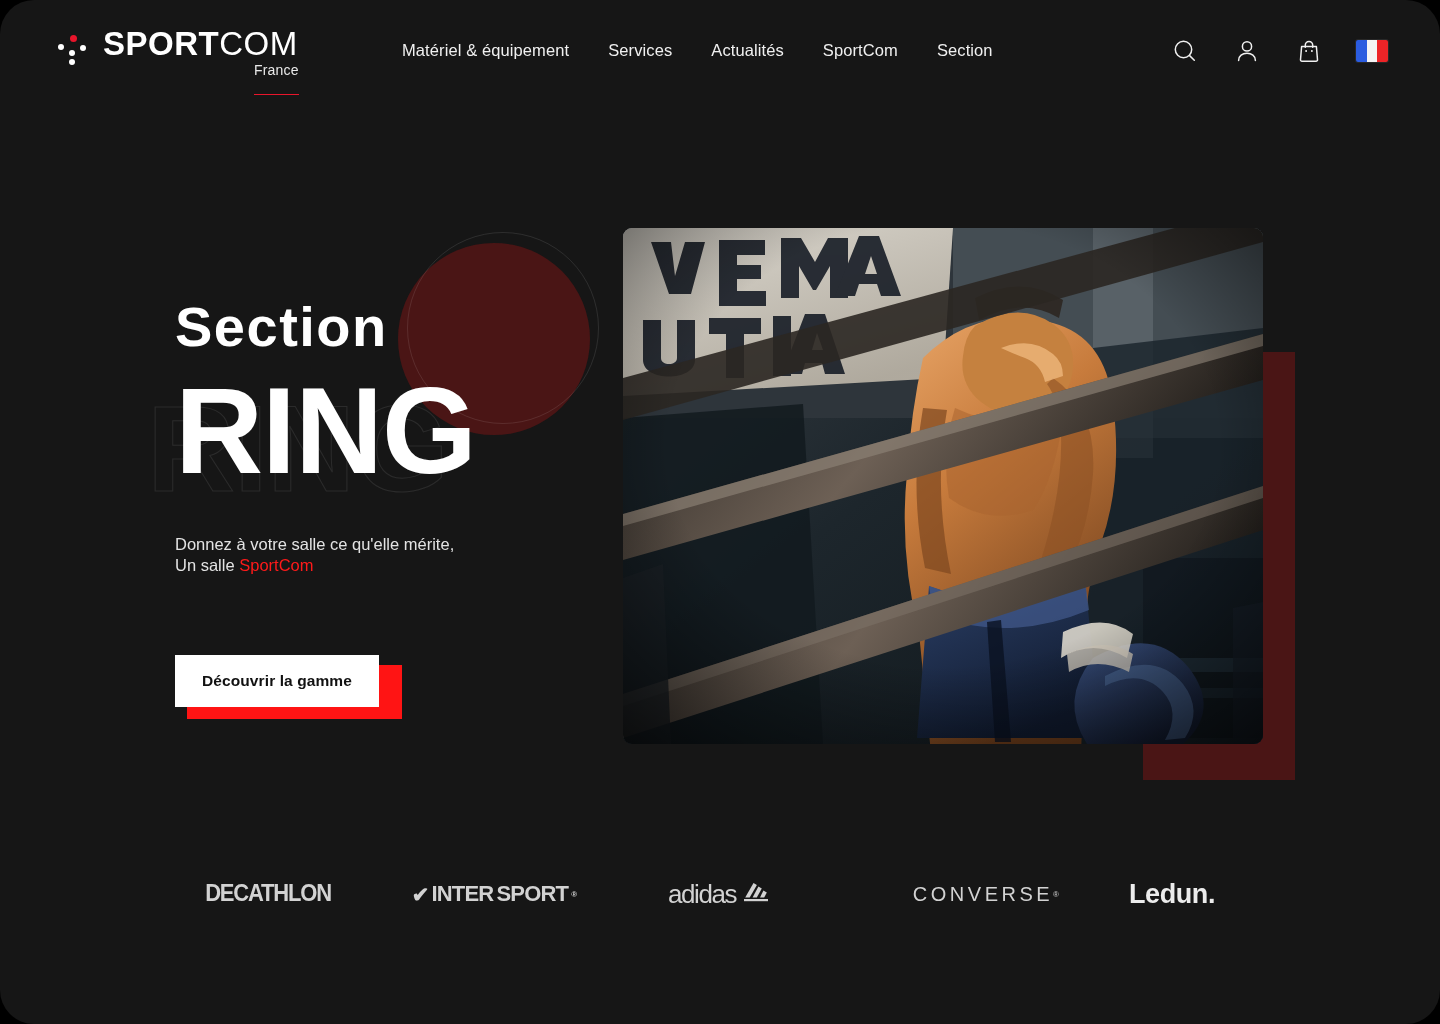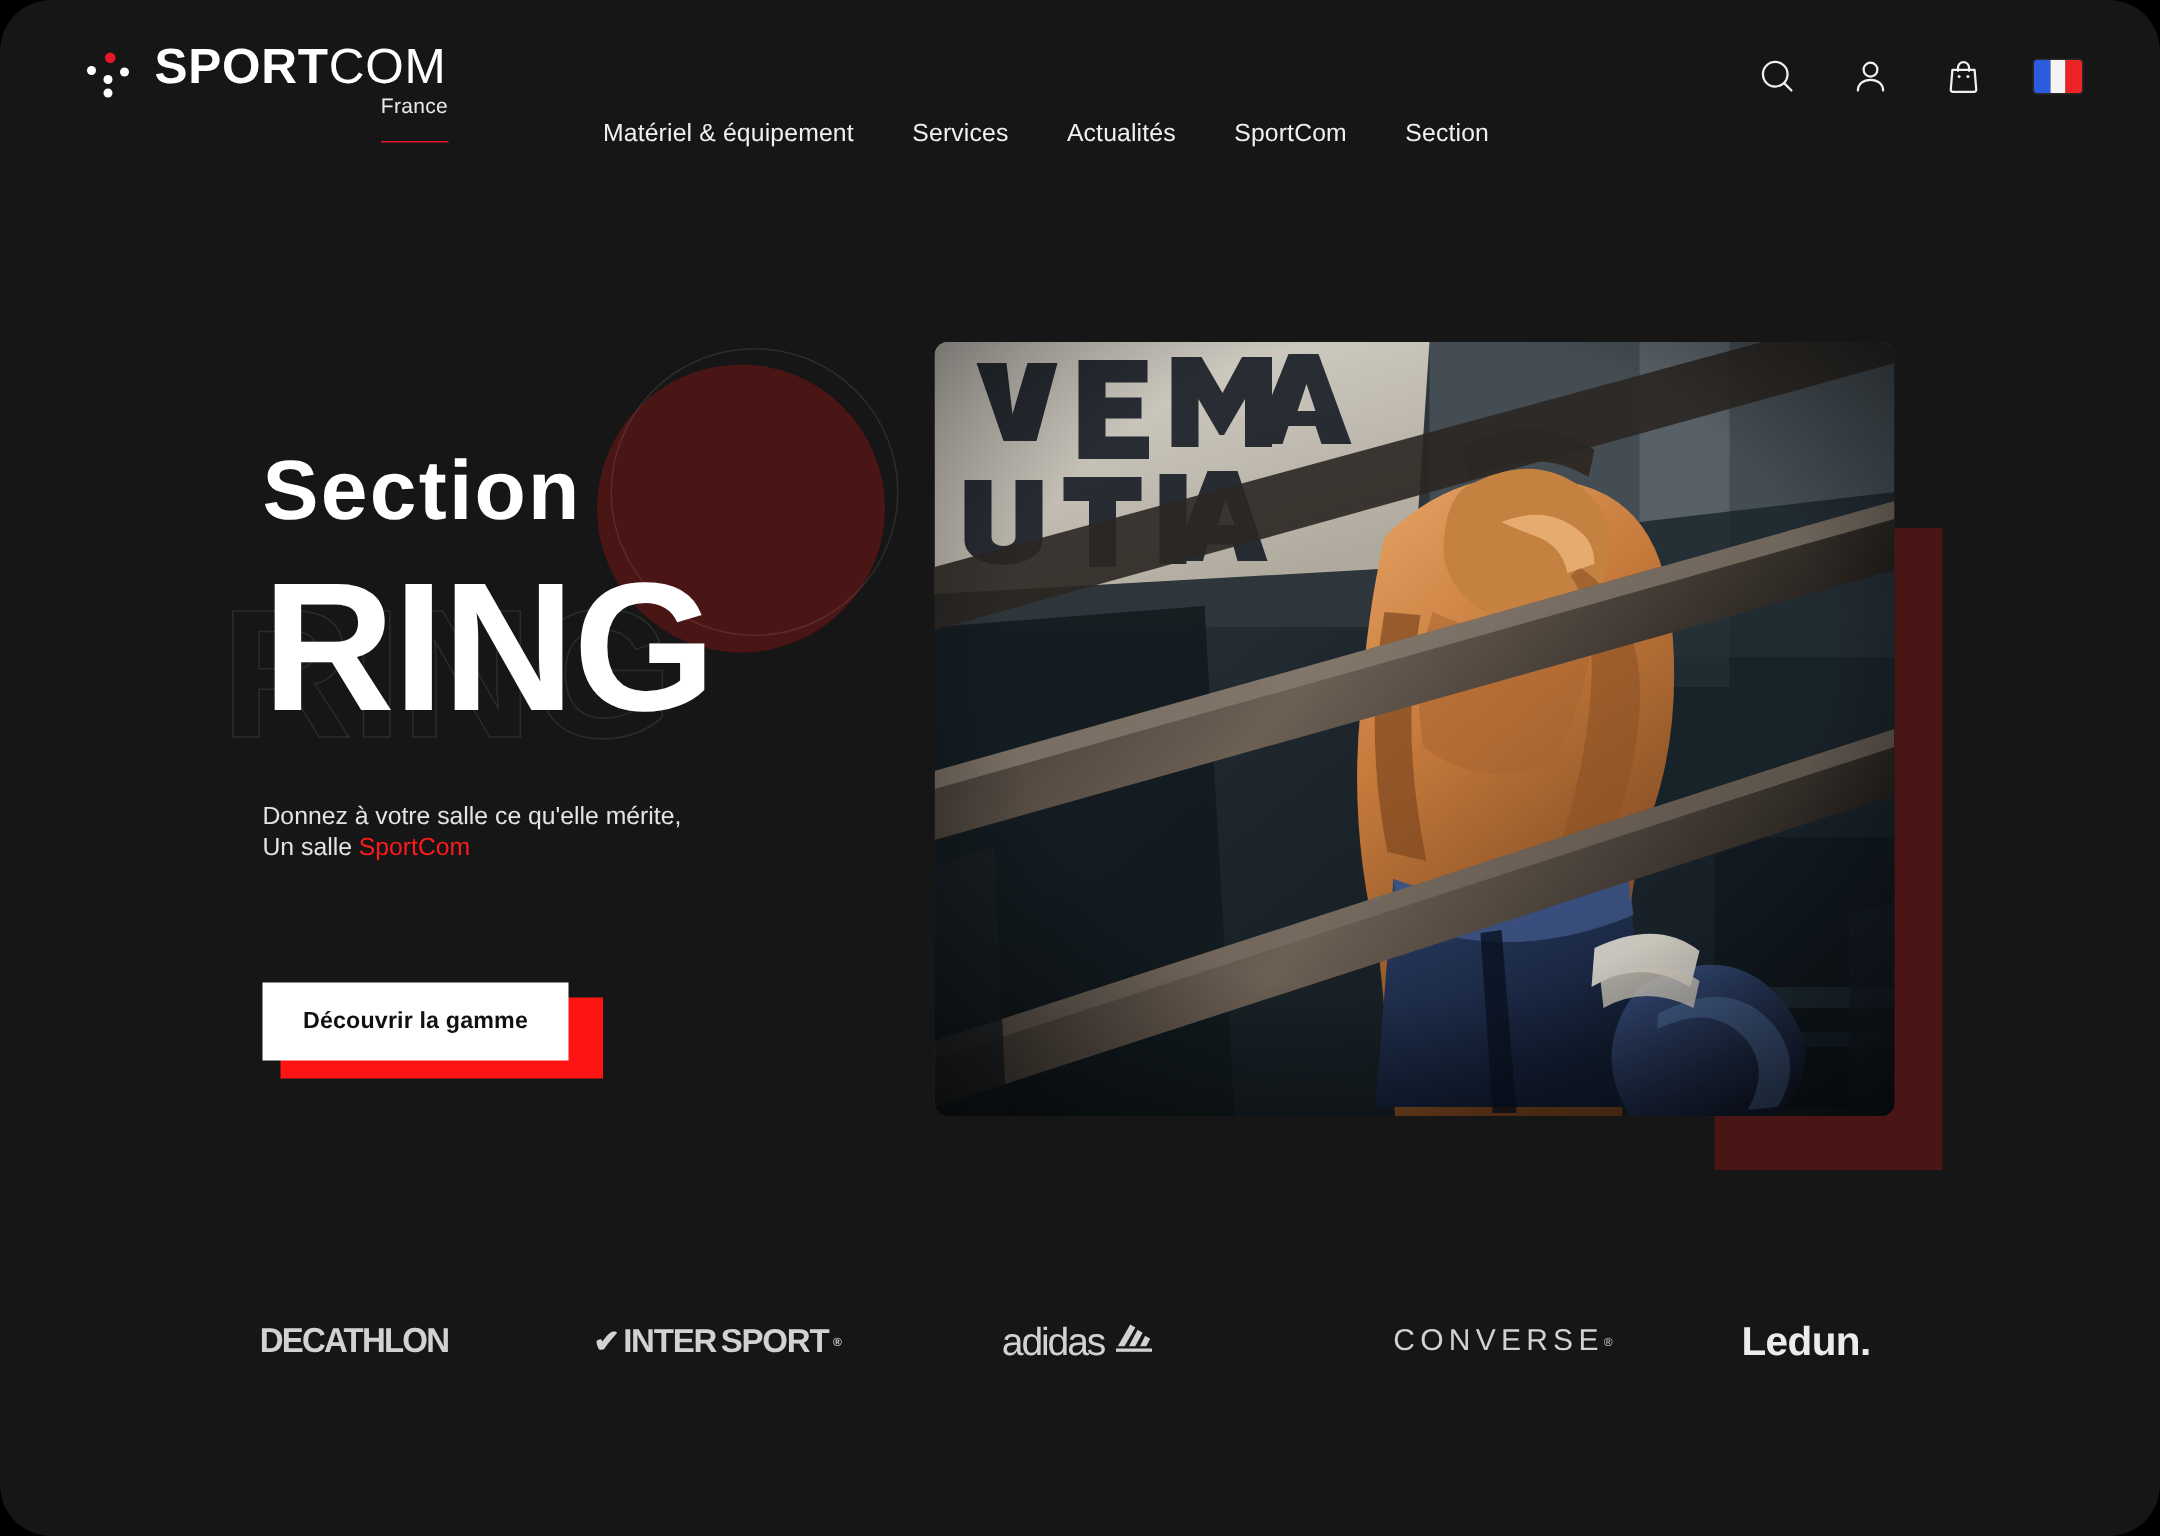--- a/index.html
+++ b/index.html
@@ -48,21 +48,21 @@
     padding-bottom:16px;
     text-align:right;
   }
 
   .nav {
     position:absolute; left:402px; top:41px;
     display:flex; align-items:center; gap:39px;
   }
   .nav a {
     color:#f0f0f0; font-size:16.5px; text-decoration:none;
-    white-space:nowrap; letter-spacing:0.1px;margin-top:39px;
+    white-space:nowrap; letter-spacing:0.1px;
   }
 
   .header-icons {
     position:absolute; right:52px; top:36px;
     display:flex; align-items:center; gap:32px;
   }
   .hicon { width:30px; height:30px; display:flex; align-items:center; justify-content:center; cursor:pointer; }
   .flag {
     width:32px; height:22px; display:flex; border-radius:2px; overflow:hidden;
     box-shadow:0 0 0 1px rgba(255,255,255,0.08);
@@ -132,21 +132,21 @@
     position:absolute; left:623px; top:228px;
     width:640px; height:516px;
     border-radius:9px; overflow:hidden;
     background:#12171c;
   }
   .hero-photo svg { display:block; width:100%; height:100%; }
 
   
   .brands {
     position:absolute; left:0; top:868px; width:1440px; height:52px;
-    display:flex; align-items:center; justify-content:center; gap:16px;
+    display:flex; align-items:center; justify-content:center; gap:0;
   }
   .brand-item {
     flex:0 0 auto; display:flex; align-items:center; justify-content:center;
     color:#d2d2d2; height:52px;
   }
   .b-decathlon { width:226px; font-size:22px; font-weight:700; letter-spacing:-1.2px; transform:scaleY(1.05); }
   .b-intersport { width:226px; font-size:22px; font-weight:600; letter-spacing:-0.8px; display:flex; align-items:center; gap:3px; }
   .b-intersport .chk { font-size:21px; line-height:1; }
   .b-intersport .sport { font-weight:800; }
   .b-intersport .tm { font-size:8px; vertical-align:super; }

